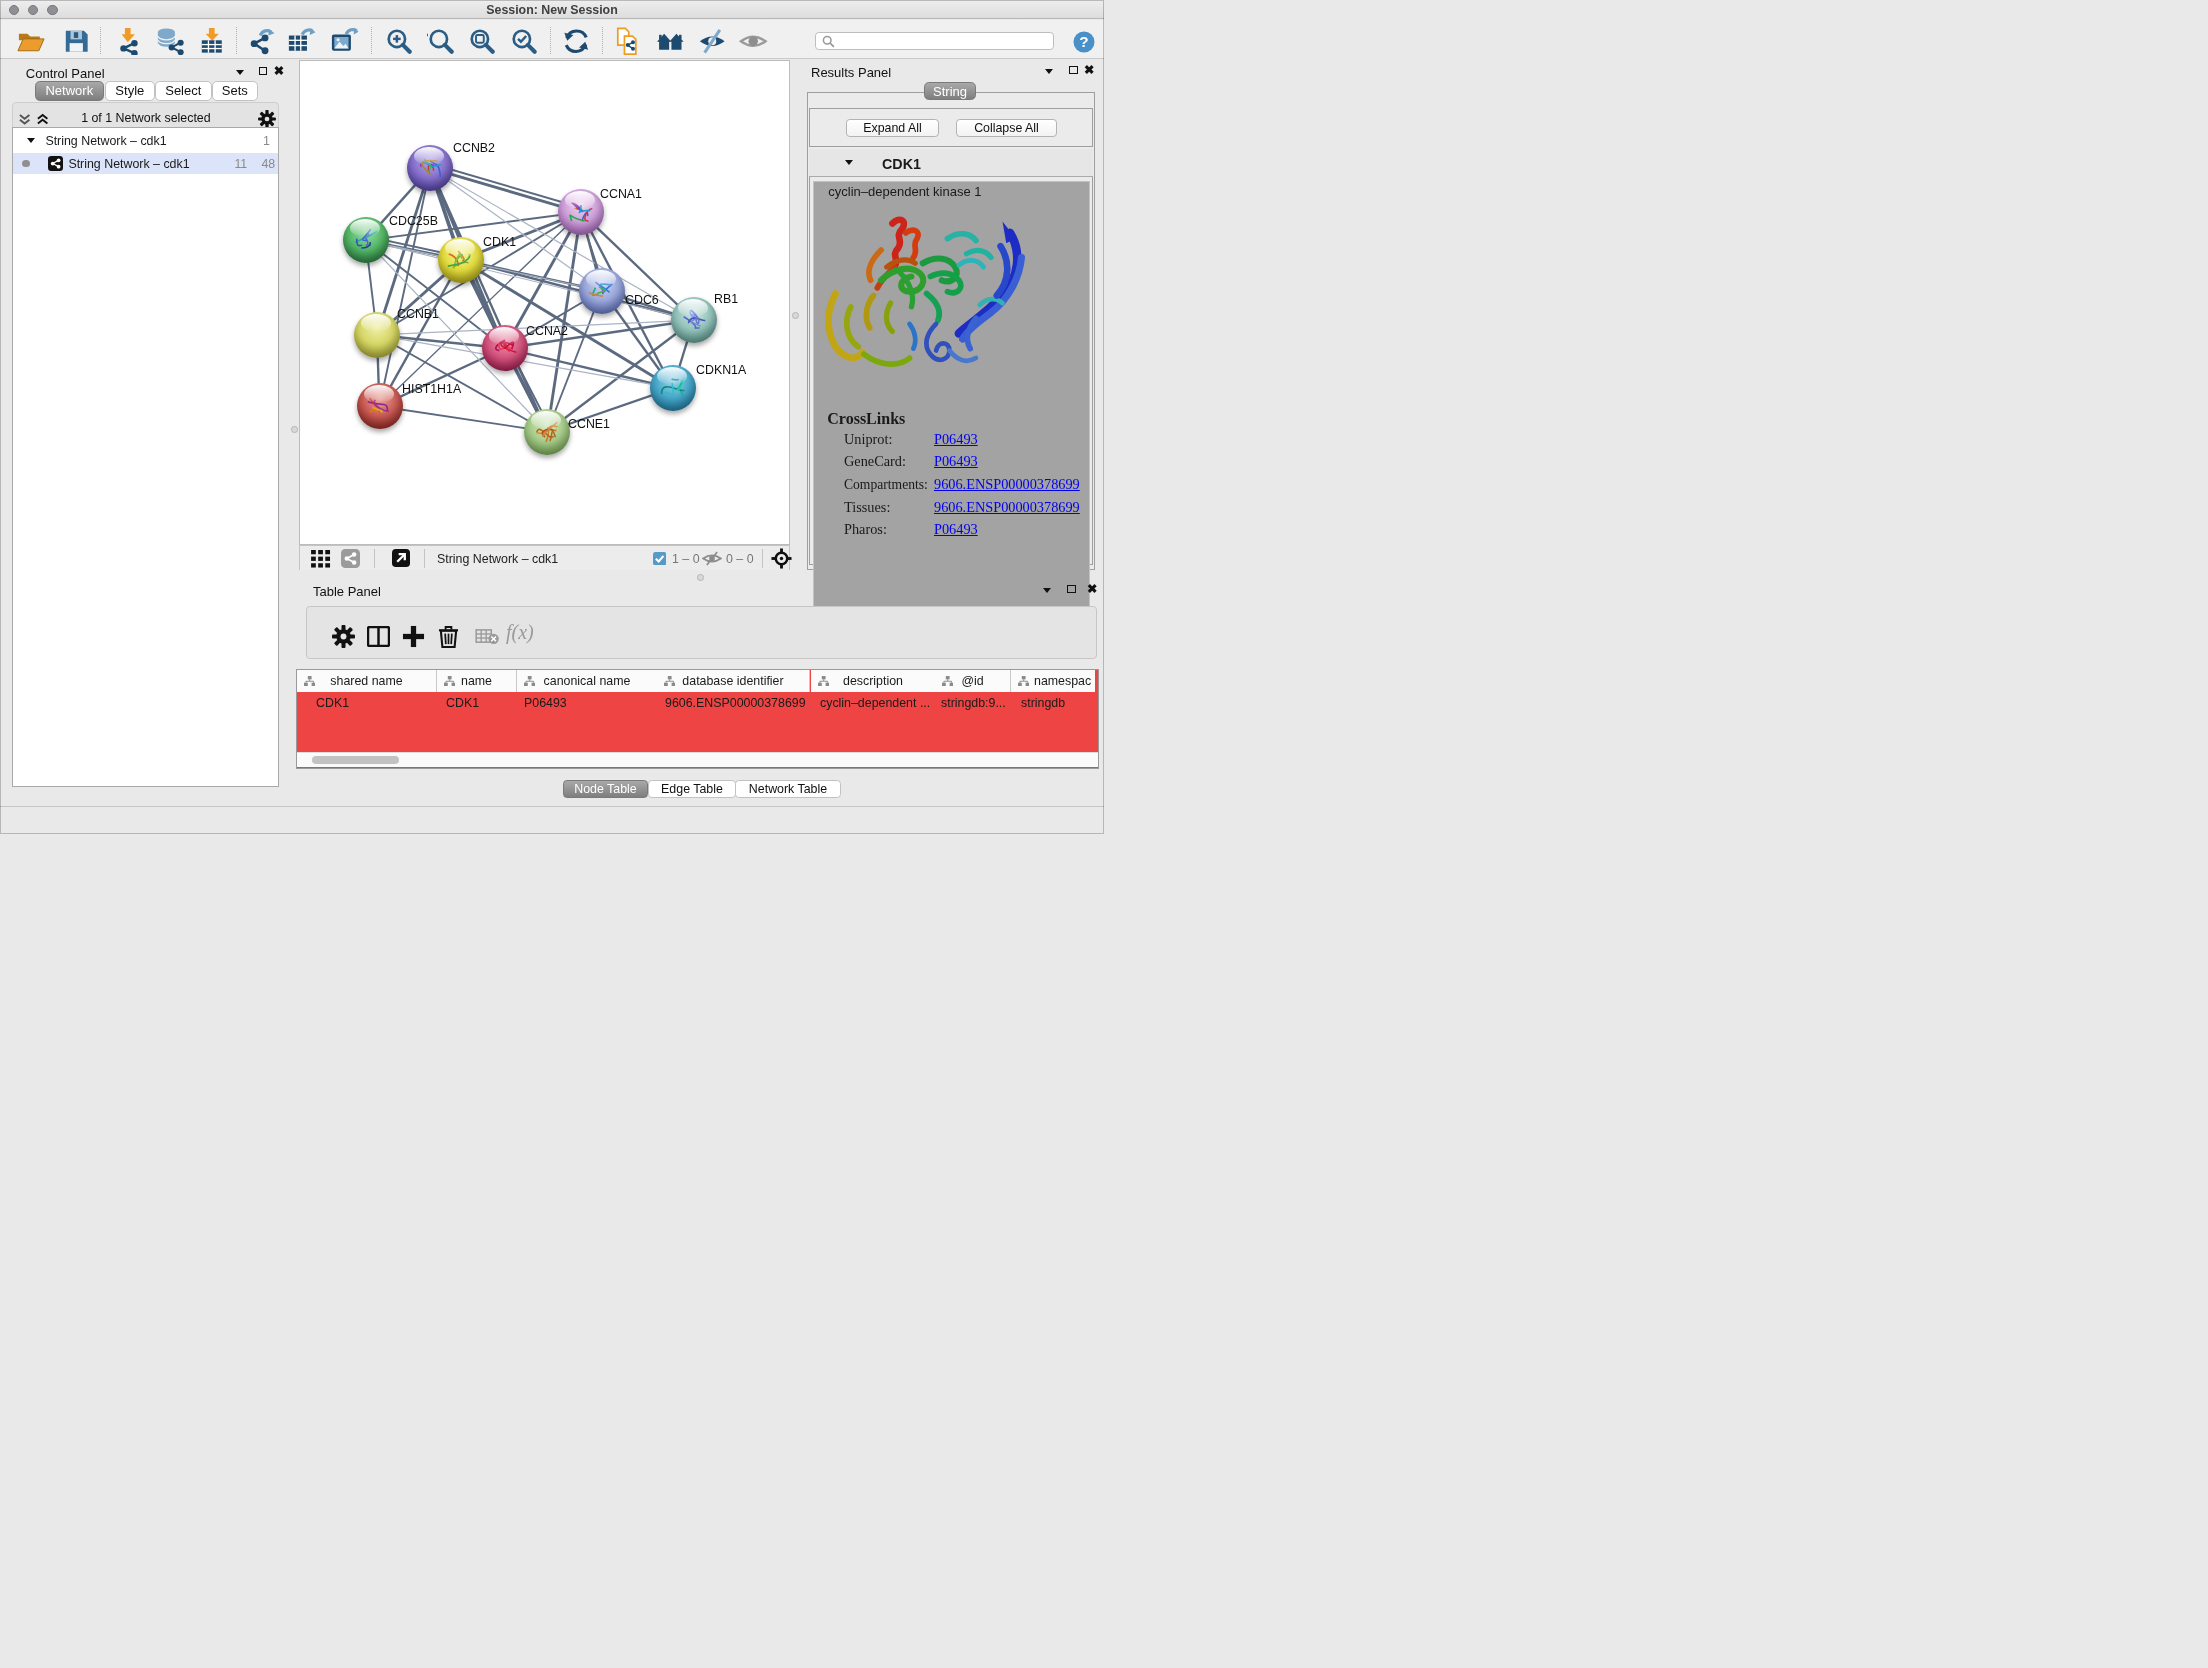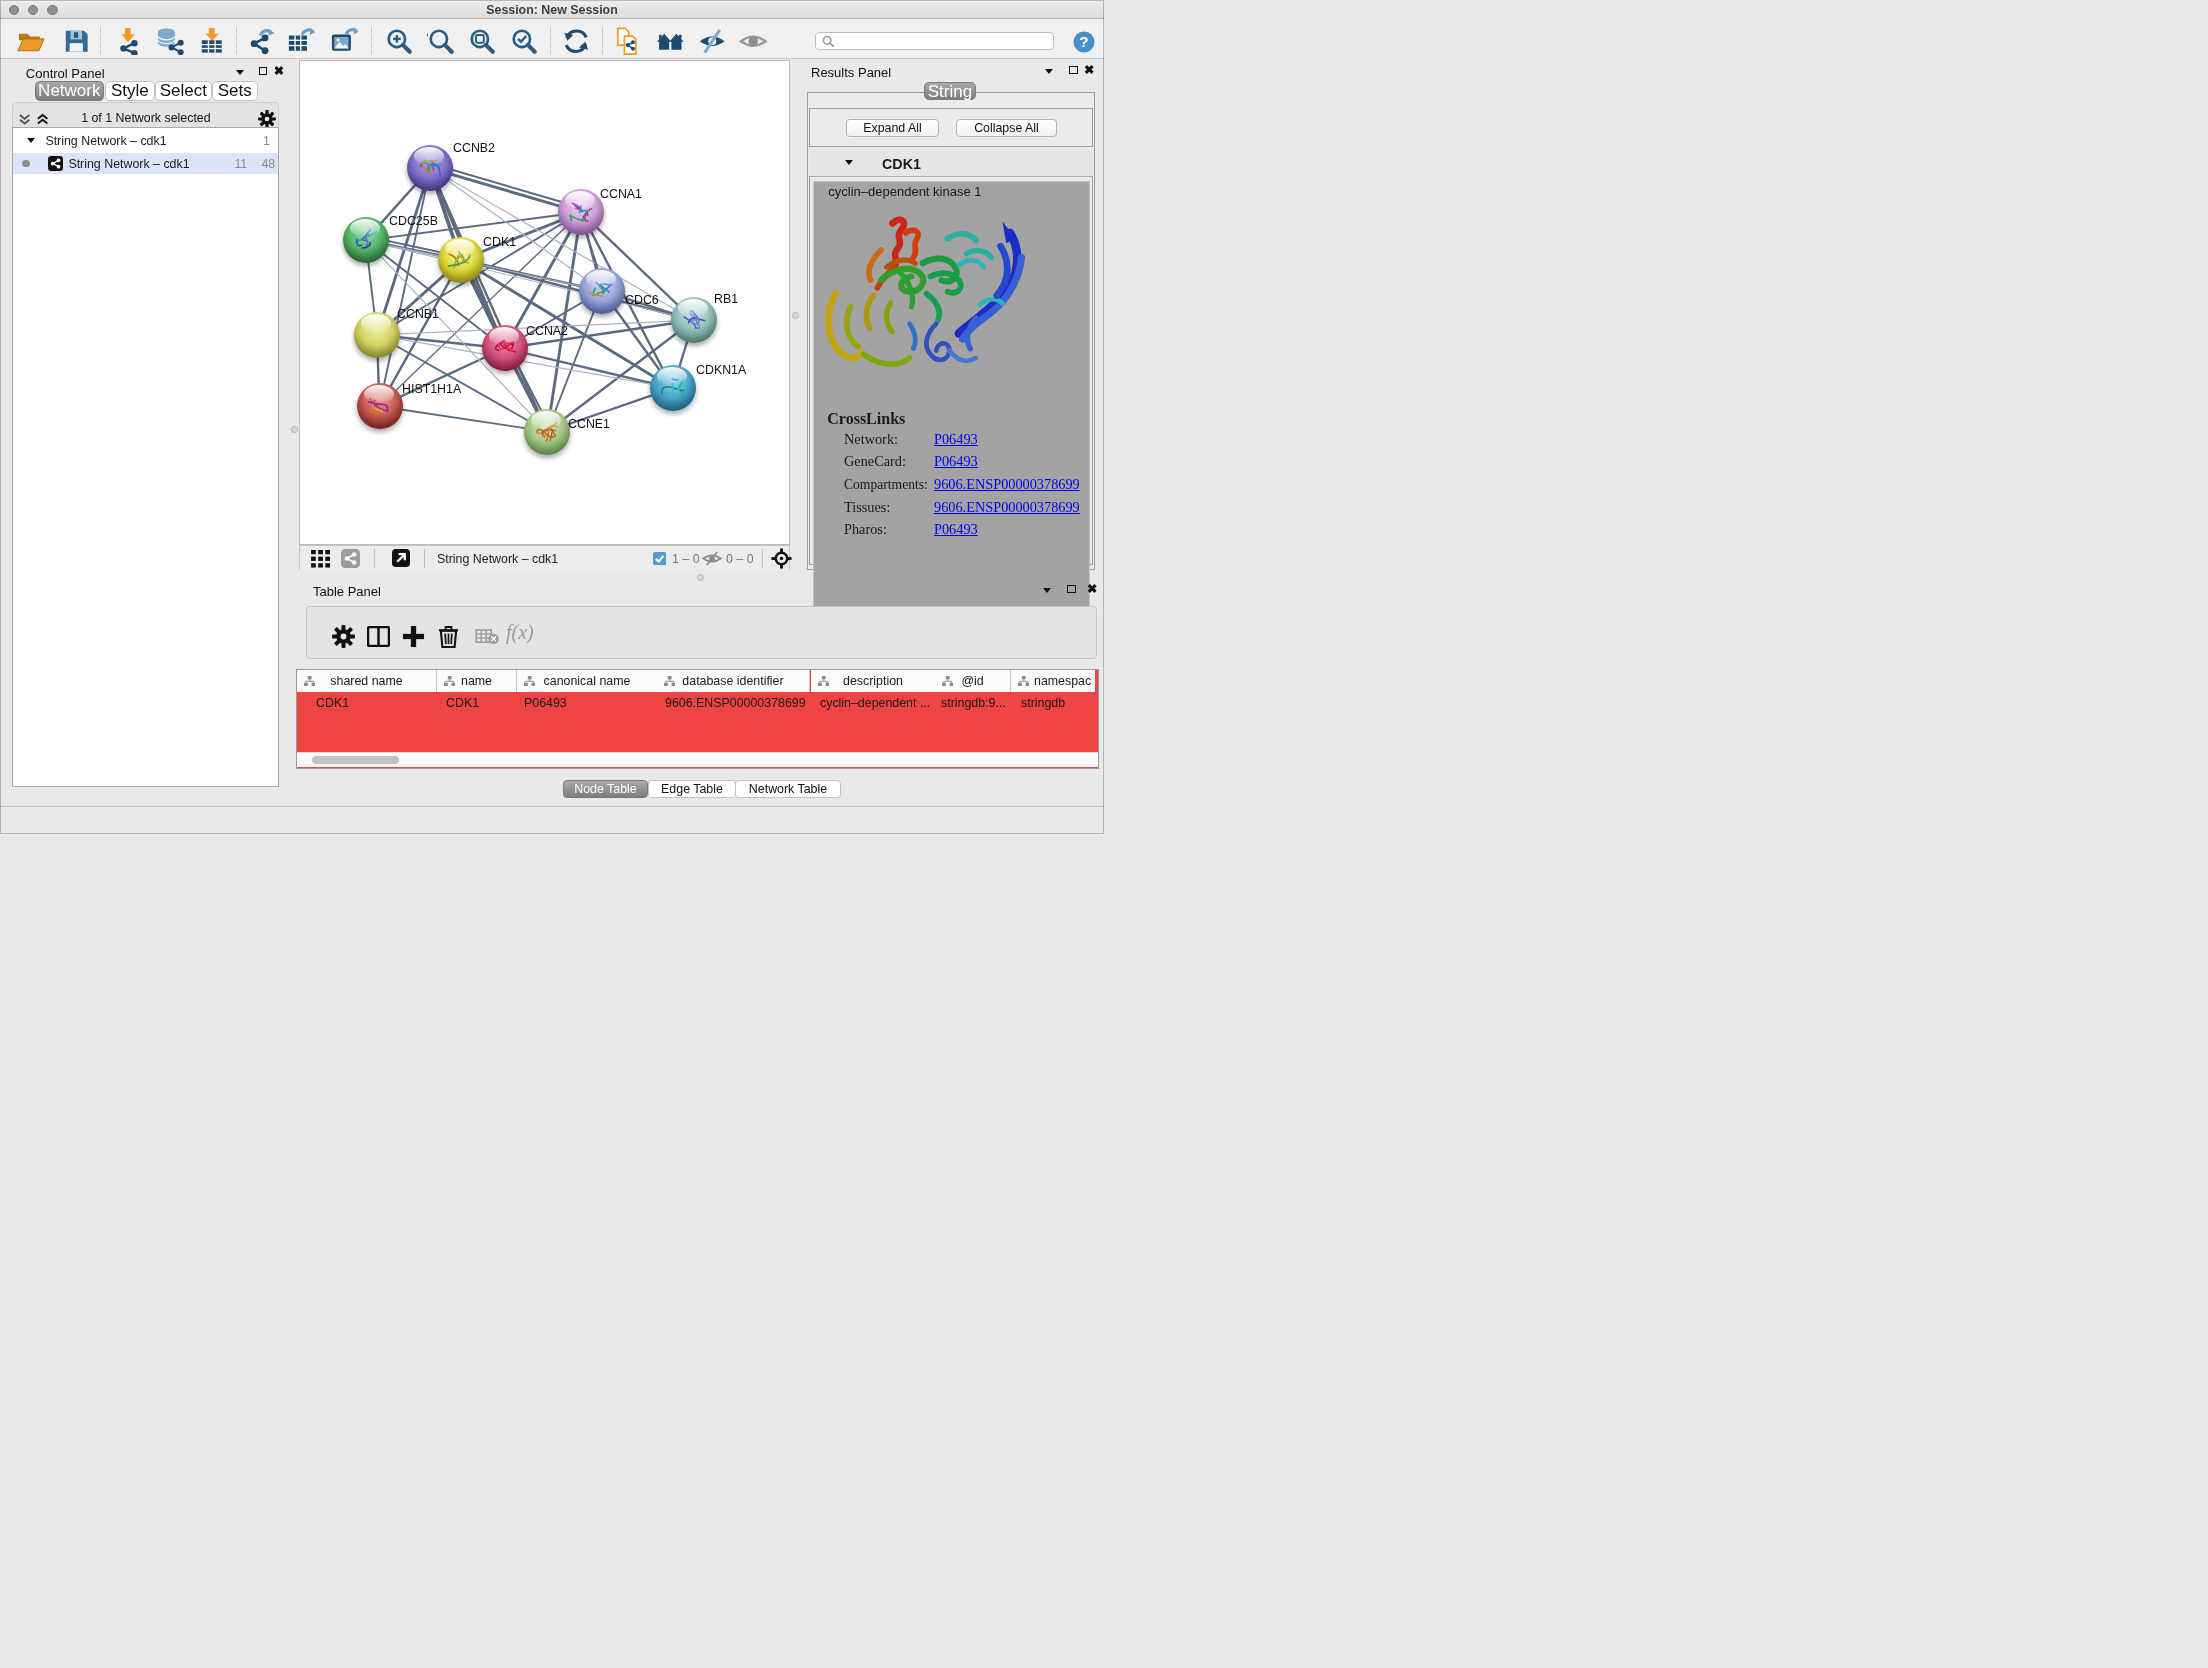--- a/index.html
+++ b/index.html
@@ -20,21 +20,21 @@
 .tbi { position:absolute; top:6.7px; width:28.5px; height:28.5px; }
 #searchbox { position:absolute; left:815px; top:12.4px; width:239px; height:18px;
   background:#ffffff; border:1px solid #bdbdbd; border-radius:3.8px; }
 
 .ph-tri { width:0; height:0; border-left:4.8px solid transparent; border-right:4.8px solid transparent; border-top:5.7px solid #111; position:absolute; }
 .ph-box { width:8.6px; height:8.6px; border:1.4px solid #111; position:absolute; }
 .ph-x { position:absolute; font-size:12.4px; font-weight:bold; color:#111; line-height:8.6px; }
 
 #cpanel { position:absolute; left:4.8px; top:60px; width:276px; height:729px; }
 .tab { position:absolute; height:20px; border:1px solid #c2c2c2; background:#fff;
-  border-radius:4.8px; font-size:17px; text-align:center; line-height:18px; color:#111; }
+  border-radius:4.8px; font-size:13px; text-align:center; line-height:18px; color:#111; }
 .tab.sel { background:linear-gradient(#a9a9a9,#7e7e7e); color:#fff; border-color:#7a7a7a; }
 #cp-sub { position:absolute; left:7.6px; top:42px; width:267px; height:685px;
   background:#e3e3e3; border:1px solid #cdcdcd; border-radius:3.8px; }
 #cp-list { position:absolute; left:7.6px; top:67px; width:267px; height:660px;
   background:#ffffff; border:1px solid #a9a9a9; }
 
 #netview { position:absolute; left:299px; top:60px; width:491px; height:485px;
   background:#ffffff; border:1px solid #bcbcbc; }
 #nettb { position:absolute; left:299px; top:545px; width:491px; height:25px;
   background:#ececec; border:1px solid #c4c4c4; border-bottom:none; }
@@ -609,21 +609,21 @@
       <path d="M52 88 C44 98 42 112 48 122" stroke="#b09810" stroke-width="6"></path>
       <path d="M70 96 C64 106 64 118 72 126" stroke="#88a00c" stroke-width="5.5"></path>
       <path d="M80 64 C90 74 96 88 92 100" stroke="#2aa032" stroke-width="5.5"></path>
       <path d="M112 68 C124 62 136 64 142 72 C148 80 140 88 130 84" stroke="#12a048" stroke-width="6"></path>
       <path d="M150 44 C160 38 170 40 176 48" stroke="#22b2a0" stroke-width="5.5"></path>
       <path d="M186 36 C196 52 196 72 182 88" stroke="#2848cc" stroke-width="7"></path>
       <path d="M160 112 C152 122 148 134 154 144" stroke="#3a62d0" stroke-width="6"></path>
     </g>
   </svg>
   <div class="serif" style="position:absolute;left:13.3px;top:228px;font-size:16px;font-weight:bold;">CrossLinks</div>
-  <div class="serif" style="position:absolute;left:30px;top:249px;font-size:14.3px;">Network:</div>
+  <div class="serif" style="position:absolute;left:30px;top:249px;font-size:14.3px;">Uniprot:</div>
   <div class="serif xlink" style="position:absolute;left:120px;top:249px;font-size:14.3px;">P06493</div>
   <div class="serif" style="position:absolute;left:30px;top:271px;font-size:14.3px;">GeneCard:</div>
   <div class="serif xlink" style="position:absolute;left:120px;top:271px;font-size:14.3px;">P06493</div>
   <div class="serif" style="position:absolute;left:30px;top:295px;font-size:13.6px;">Compartments:</div>
   <div class="serif xlink" style="position:absolute;left:120px;top:294px;font-size:14.3px;">9606.ENSP00000378699</div>
   <div class="serif" style="position:absolute;left:30px;top:317px;font-size:14.3px;">Tissues:</div>
   <div class="serif xlink" style="position:absolute;left:120px;top:317px;font-size:14.3px;">9606.ENSP00000378699</div>
   <div class="serif" style="position:absolute;left:30px;top:339px;font-size:14.3px;">Pharos:</div>
   <div class="serif xlink" style="position:absolute;left:120px;top:339px;font-size:14.3px;">P06493</div>
 </div>

